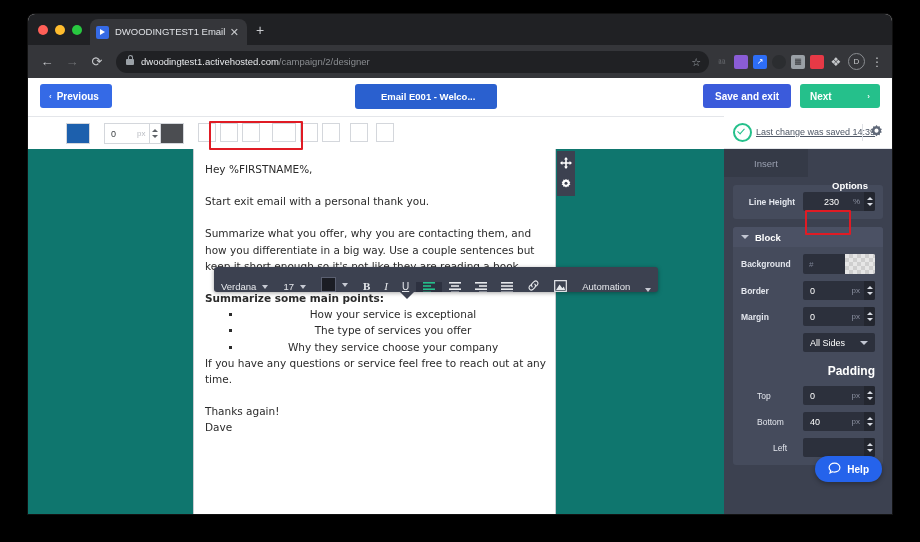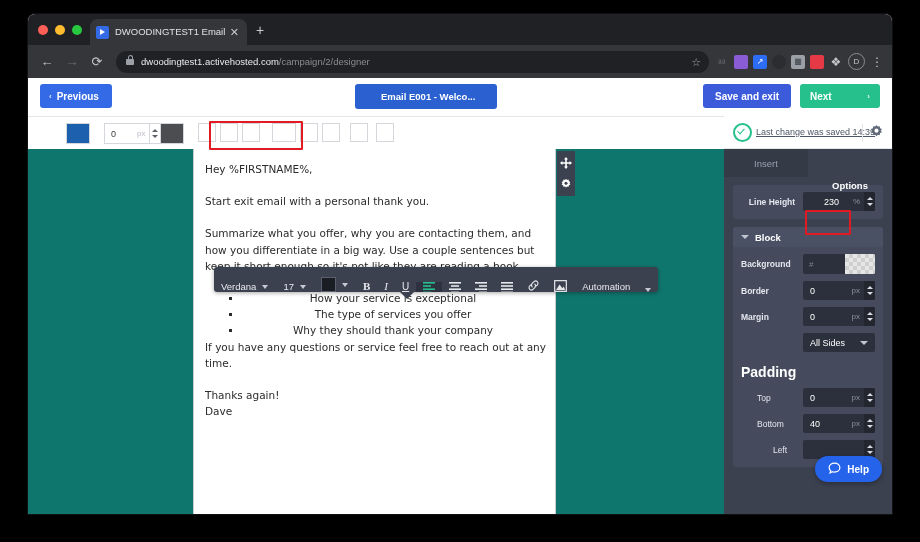--- a/index.html
+++ b/index.html
@@ -646,24 +646,25 @@
     justify-content: space-between;
     margin-left: 62px;
   }
   .select-box .tri {
     width: 0; height: 0;
     border-left: 4px solid transparent;
     border-right: 4px solid transparent;
     border-top: 4.5px solid #c2c6d2;
   }
   .sec-title-pad {
-    font-size: 14px;
+    font-size: 12px;
     font-weight: bold;
     color: #ffffff;
     margin: 1px 0 8px 0;
+    text-align: right;
   }
 
   .help-btn {
     position: absolute;
     right: 10px; bottom: 32px;
     height: 26px;
     padding: 0 13px;
     background: #2563eb;
     border-radius: 13px;
     display: flex;
@@ -758,24 +759,25 @@
       <div class="tr-box" style="left:322px;width:18px"></div>
       <div class="tr-box" style="left:348px;width:18px"></div>
     </div>
 
     <div class="editor-body">
       <div class="canvas">
         <div class="email-text">
           <p>Hey %FIRSTNAME%,</p>
           <p>Start exit email with a personal thank you.</p>
           <p>Summarize what you offer, why you are contacting them, and how you differentiate in a big way. Use a couple sentences but keep it short enough so it's not like they are reading a book.</p>
+          <p class="tight bold">Summarize some main points:</p>
           <ul>
             <li>How your service is exceptional</li>
             <li>The type of services you offer</li>
-            <li>Why they should thank your company</li>
+            <li>Why they service choose your company</li>
           </ul>
           <p>If you have any questions or service feel free to reach out at any time.</p>
           <p class="tight">Thanks again!</p>
           <p>Dave</p>
         </div>
       </div>
 
       <div class="handles">
         <span class="hi">
           <svg width="12" height="12" viewBox="0 0 12 12">

